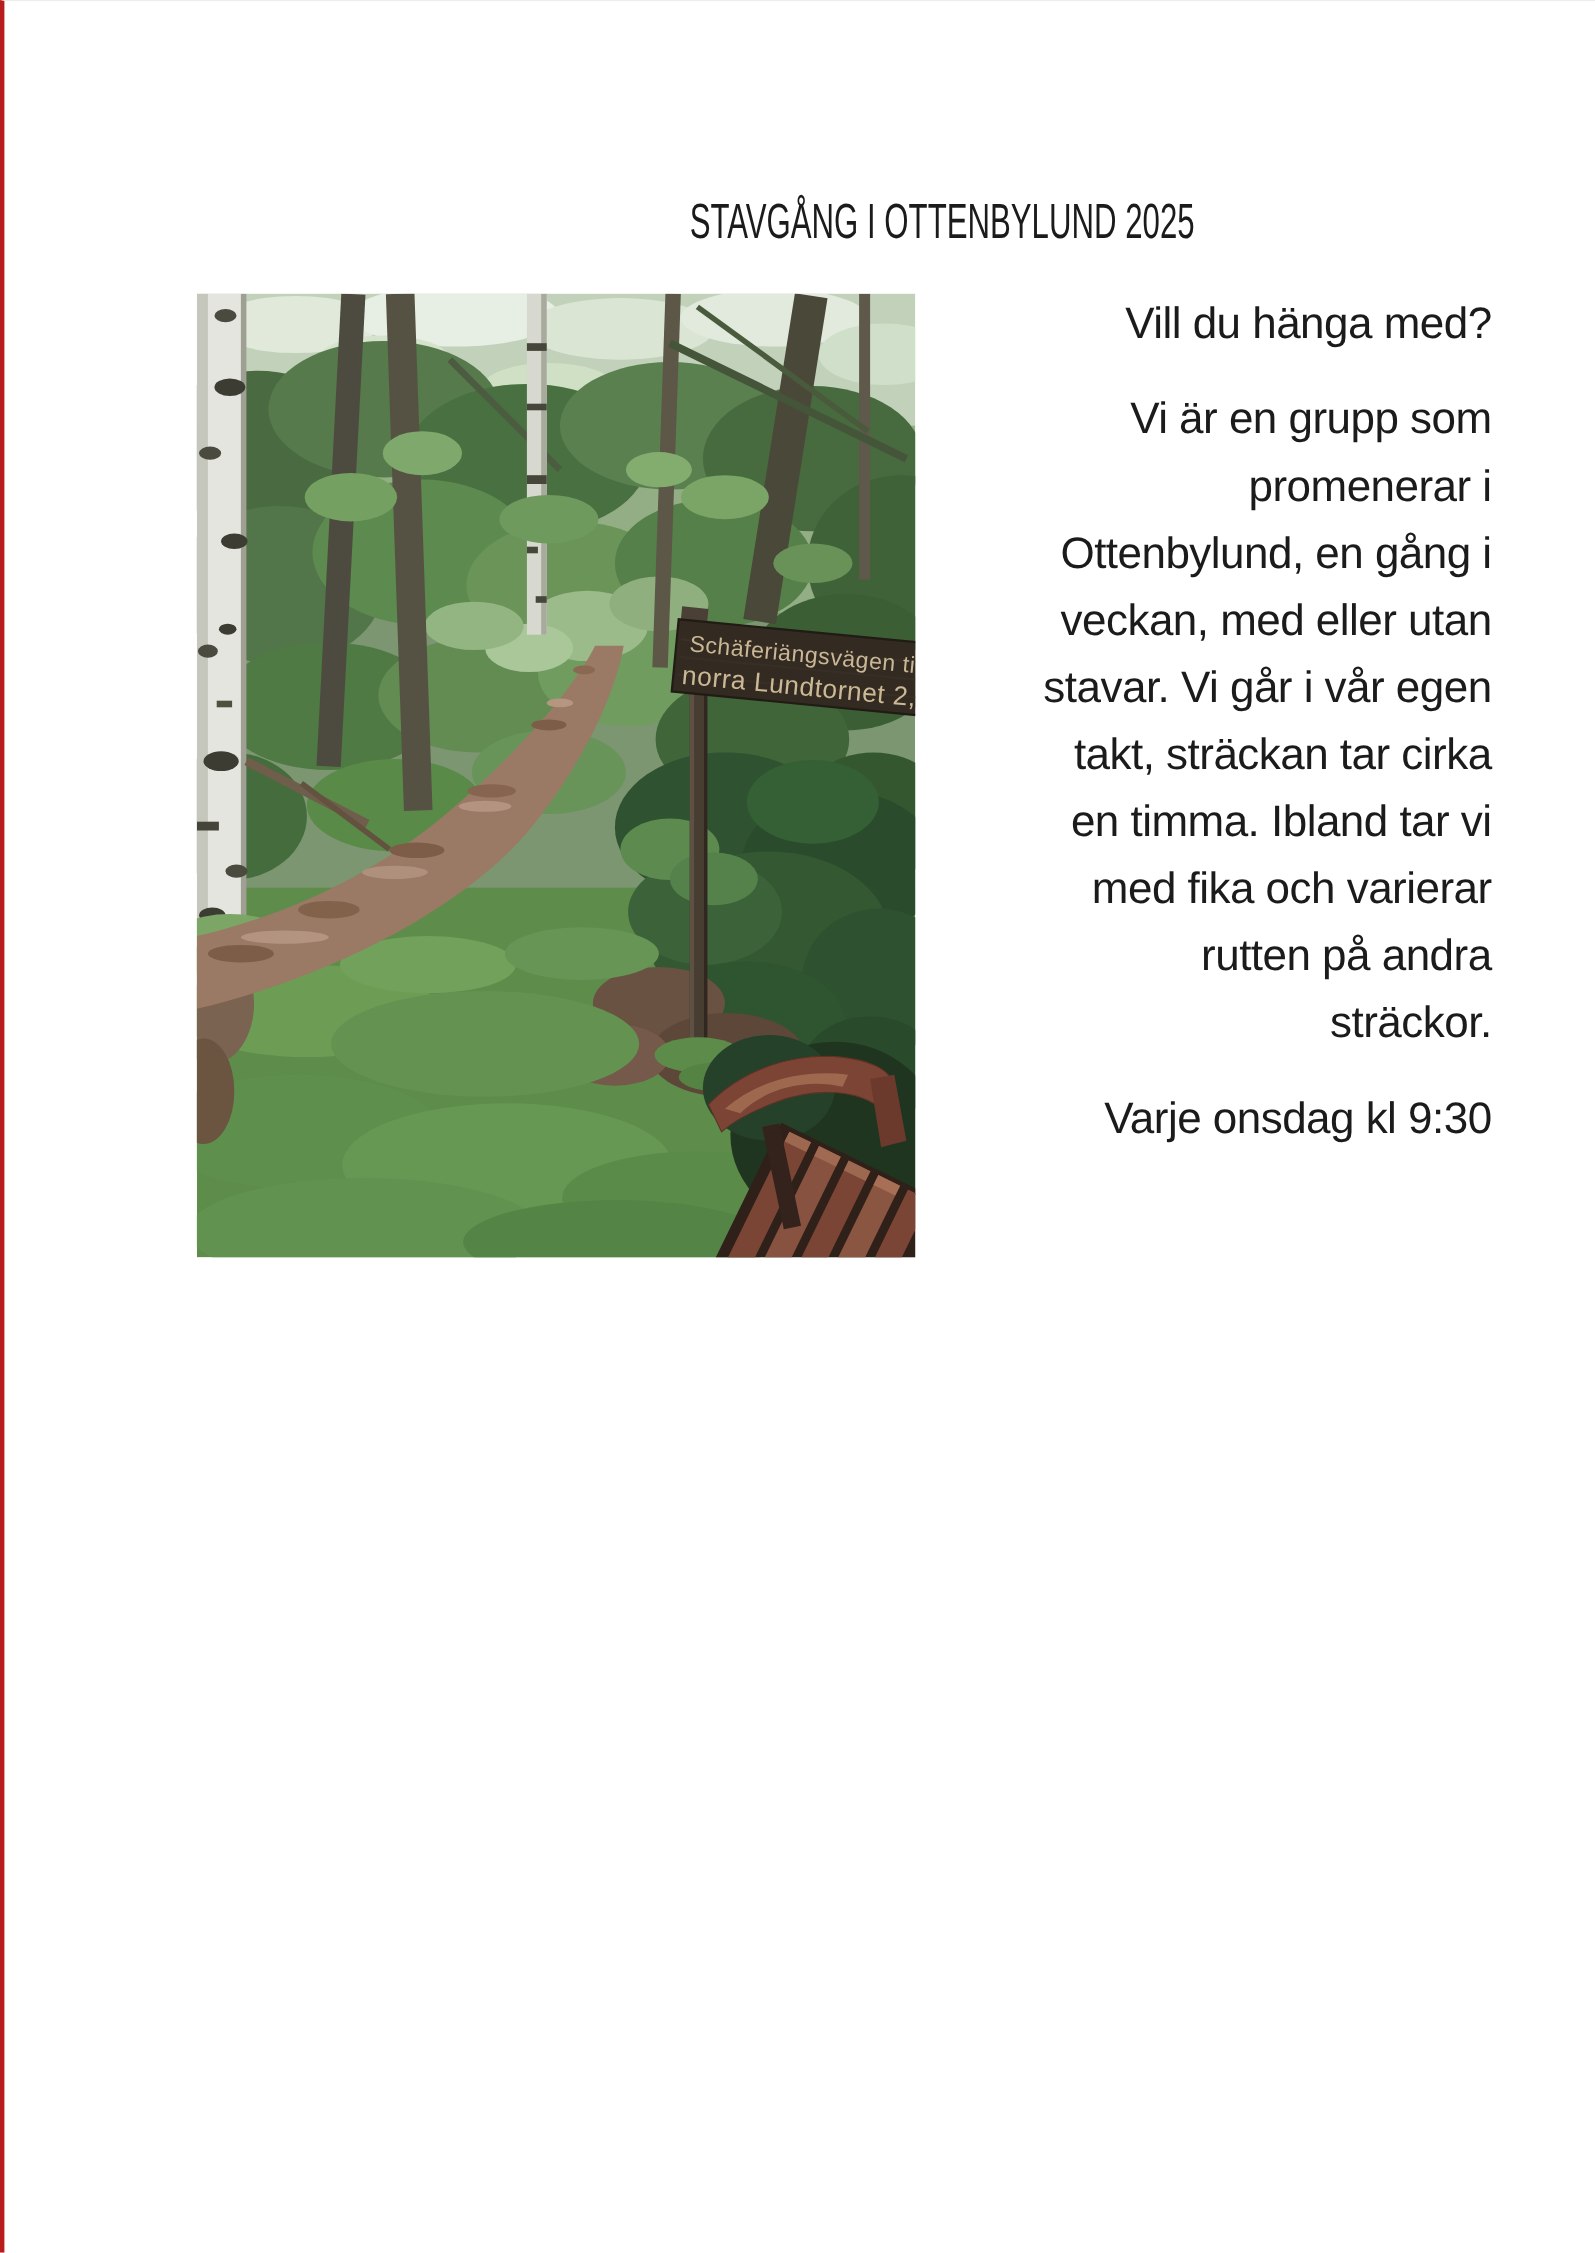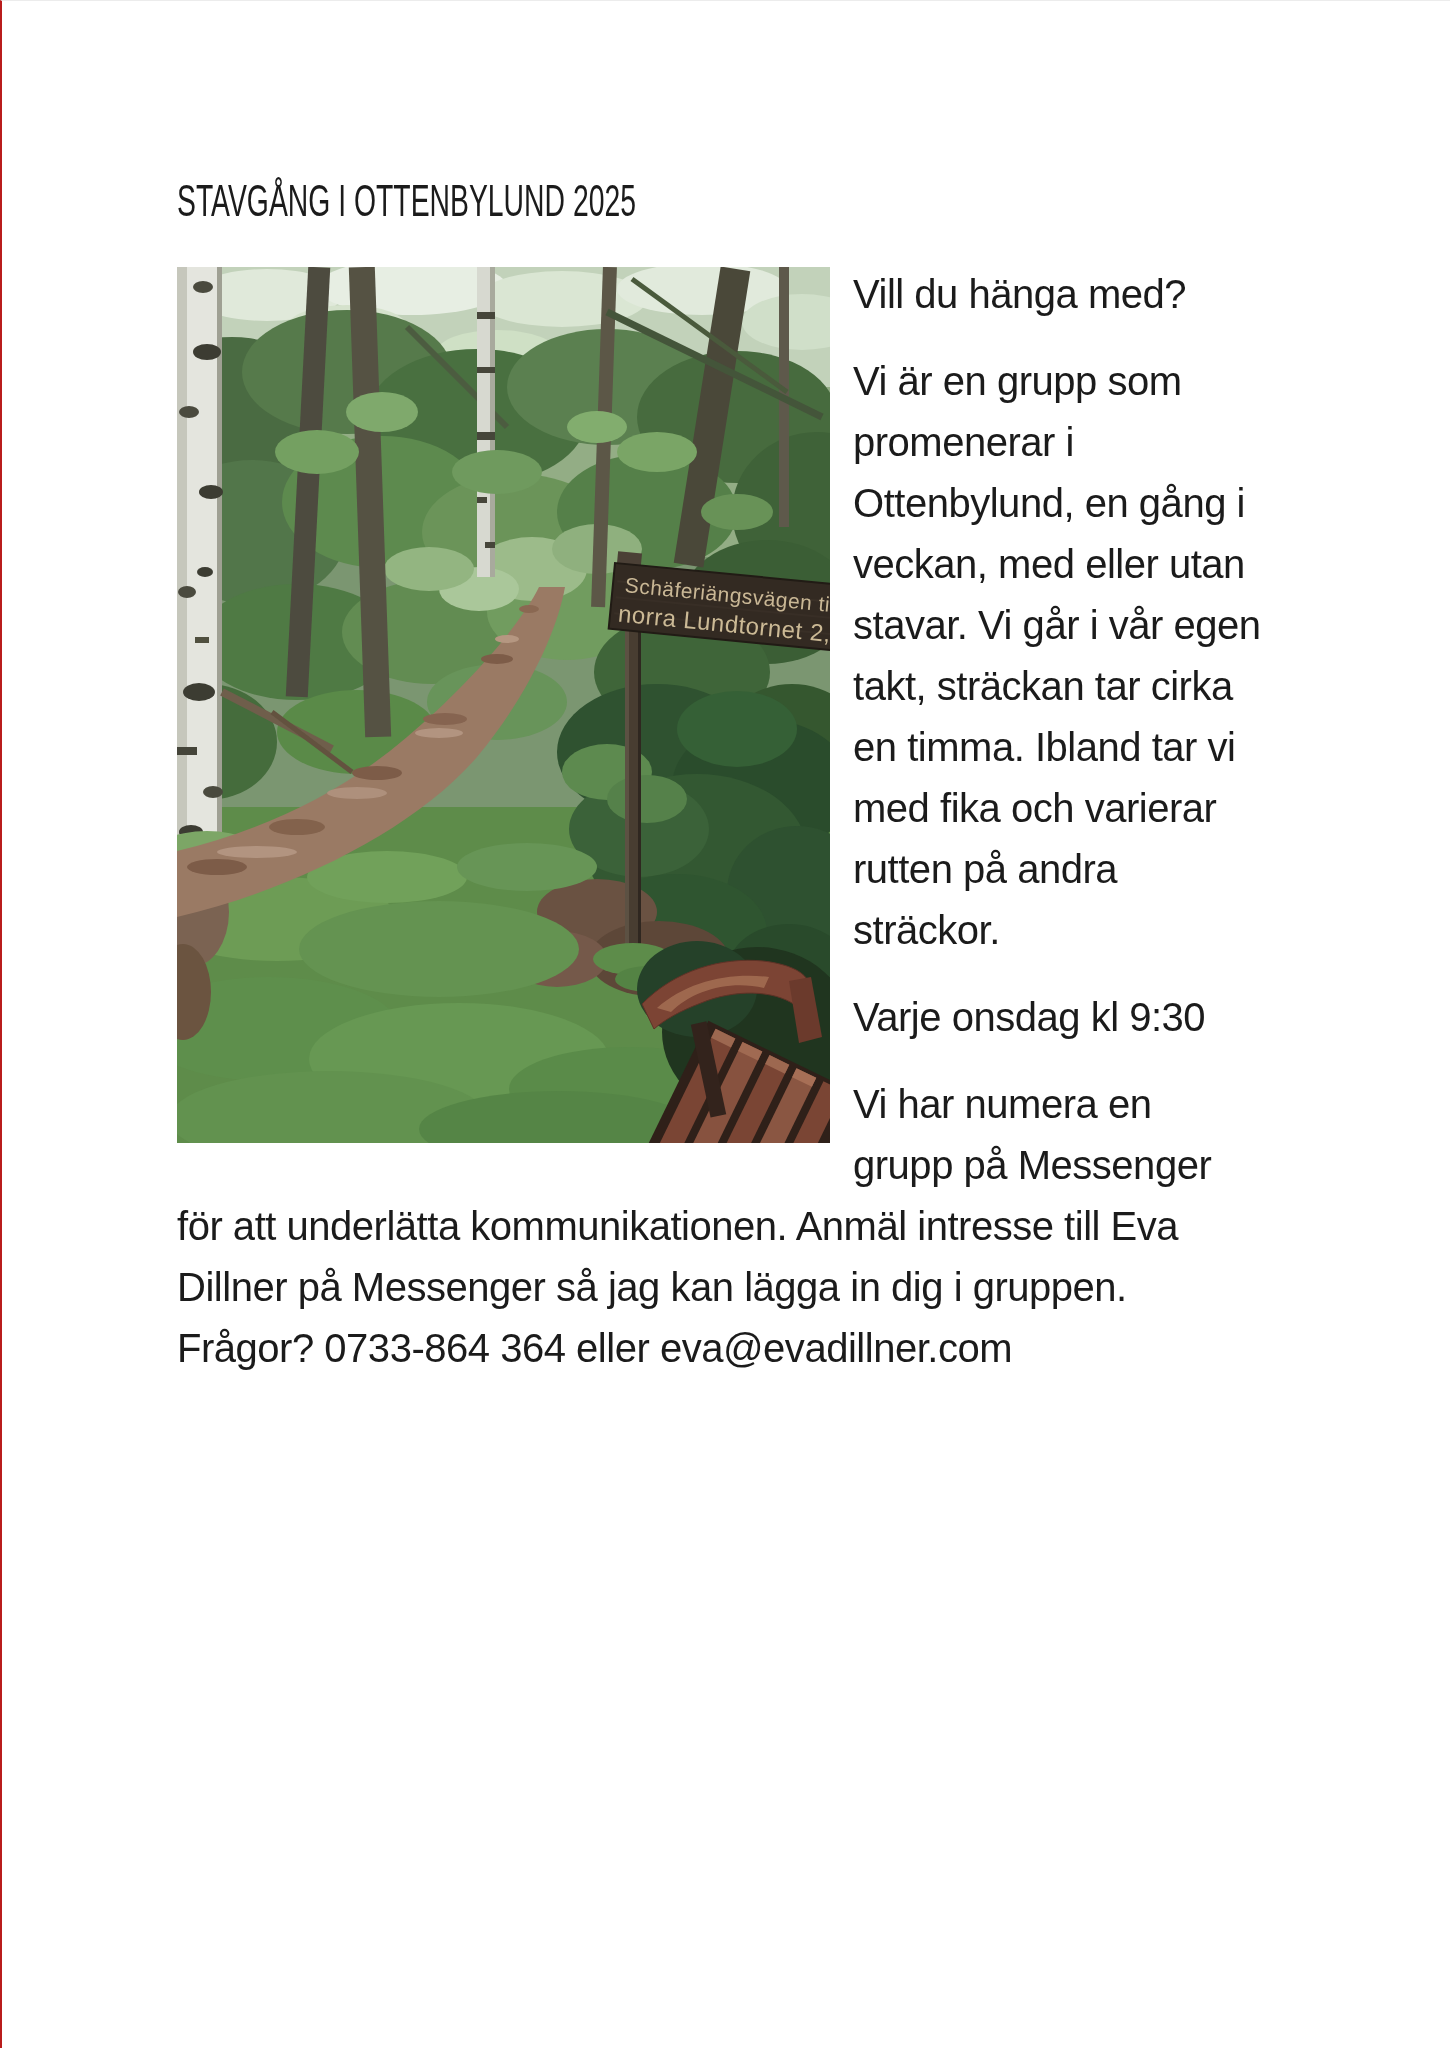--- a/index.html
+++ b/index.html
@@ -1,26 +1,27 @@
 <!DOCTYPE html>
 <html><head>
 <meta charset="utf-8">
 <style>
   html, body { margin:0; padding:0; background:#ffffff; }
   .page {
     position:relative;
     width:1450px; height:2048px;
     box-sizing:border-box;
-    padding:174px 75px 0 175px;
+    padding:174px 94px 0 175px;
     background:#ffffff;
     border-top:1px solid #ececec;
-    border-left:2px solid #b91c1c;
+    border-left:4px solid #b91c1c;
     font-family:"Liberation Sans","DejaVu Sans",sans-serif;
     color:#1b1b1b;
     overflow:hidden;
+    text-align:right;
   }
   h1.doc-title {
     margin:0 0 37px 0;
     font-size:45px;
     line-height:52px;
     font-weight:500;
     letter-spacing:0;
     white-space:nowrap;
   }
   h1.doc-title .squeeze {
@@ -235,20 +236,15 @@
 promenerar i
 Ottenbylund, en gång i
 veckan, med eller utan
 stavar. Vi går i vår egen
 takt, sträckan tar cirka
 en timma. Ibland tar vi
 med fika och varierar
 rutten på andra
 sträckor.</p>
     <p class="para">Varje onsdag kl 9:30</p>
-    <p class="para">Vi har numera en
-grupp på Messenger
-för att underlätta kommunikationen. Anmäl intresse till Eva
-Dillner på Messenger så jag kan lägga in dig i gruppen.
-Frågor? 0733-864 364 eller eva@evadillner.com</p>
 
   </div>
 </div>
 
 </body></html>

